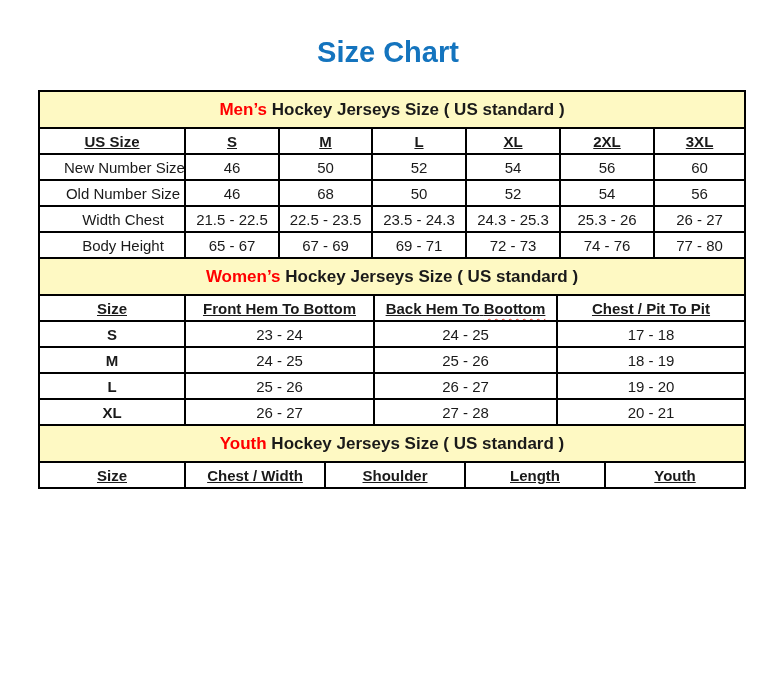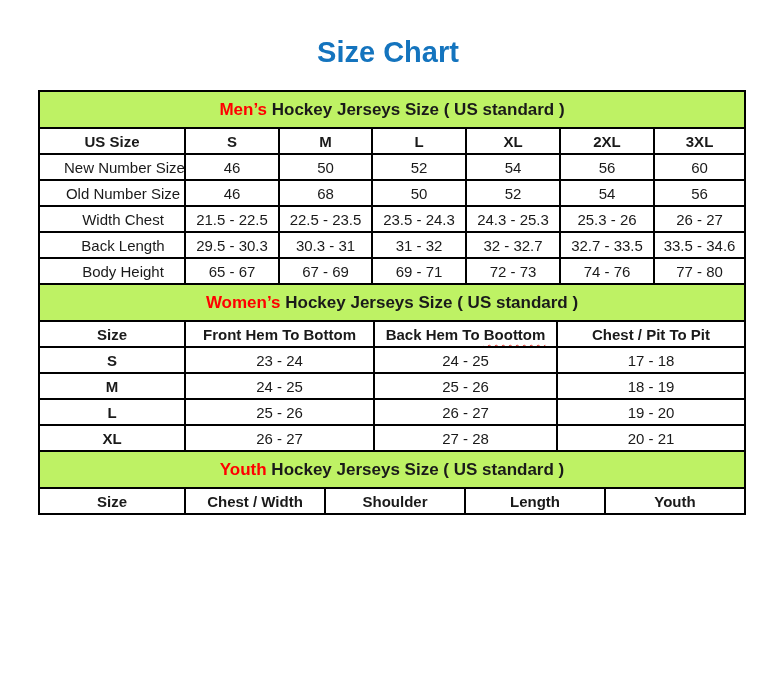--- a/index.html
+++ b/index.html
@@ -42,30 +42,31 @@
     border: 2px solid #000000;
     text-align: center;
     vertical-align: middle;
     padding: 0 2px;
     font-size: 15px;
     height: 24px;
     overflow: hidden;
     white-space: nowrap;
   }
   tr.band td {
-    background: #bef264;
+    background: #fef9c3;
     height: 35px;
     font-size: 17px;
     font-weight: bold;
   }
   tr.band .accent {
     color: #ff0000;
   }
   tr.cols th {
     font-weight: bold;
+    text-decoration: underline;
   }
   td.rowlabel {
     font-weight: normal;
     padding-left: 24px;
   }
   td.rowlabel-bold {
     font-weight: bold;
   }
   .squiggle {
     text-decoration: underline;
@@ -126,29 +127,20 @@
       <tr>
         <td class="rowlabel">Width Chest</td>
         <td>21.5 - 22.5</td>
         <td>22.5 - 23.5</td>
         <td>23.5 - 24.3</td>
         <td>24.3 - 25.3</td>
         <td>25.3 - 26</td>
         <td>26 - 27</td>
       </tr>
       <tr>
-        <td class="rowlabel">Back Length</td>
-        <td>29.5 - 30.3</td>
-        <td>30.3 - 31</td>
-        <td>31 - 32</td>
-        <td>32 - 32.7</td>
-        <td>32.7 - 33.5</td>
-        <td>33.5 - 34.6</td>
-      </tr>
-      <tr>
         <td class="rowlabel">Body Height</td>
         <td>65 - 67</td>
         <td>67 - 69</td>
         <td>69 - 71</td>
         <td>72 - 73</td>
         <td>74 - 76</td>
         <td>77 - 80</td>
       </tr>
     </tbody>
   </table>

